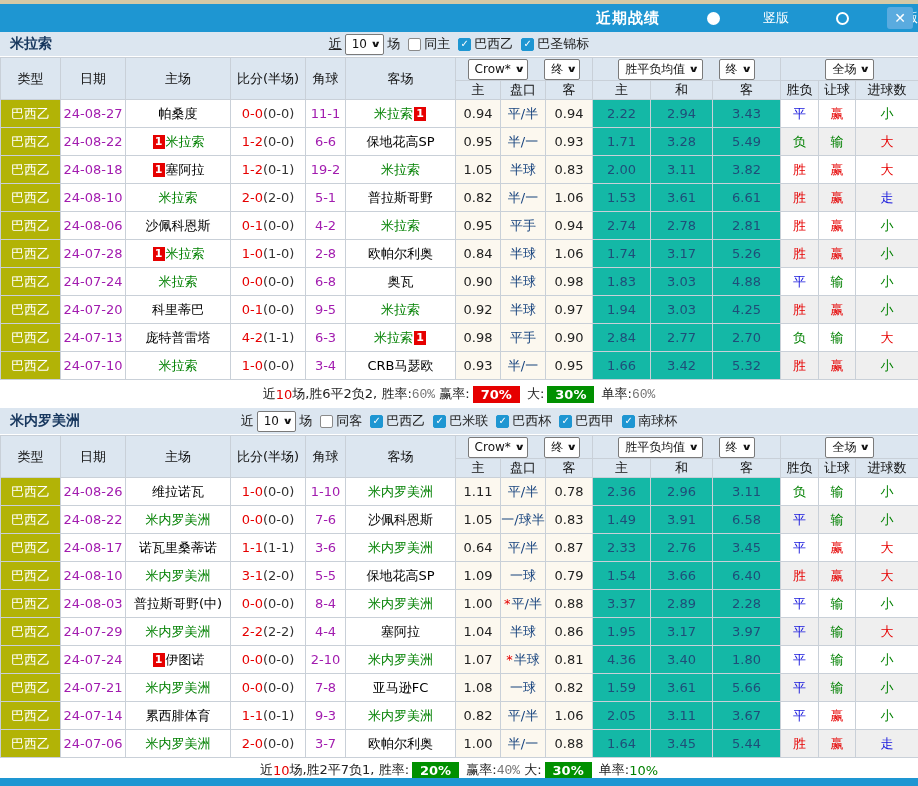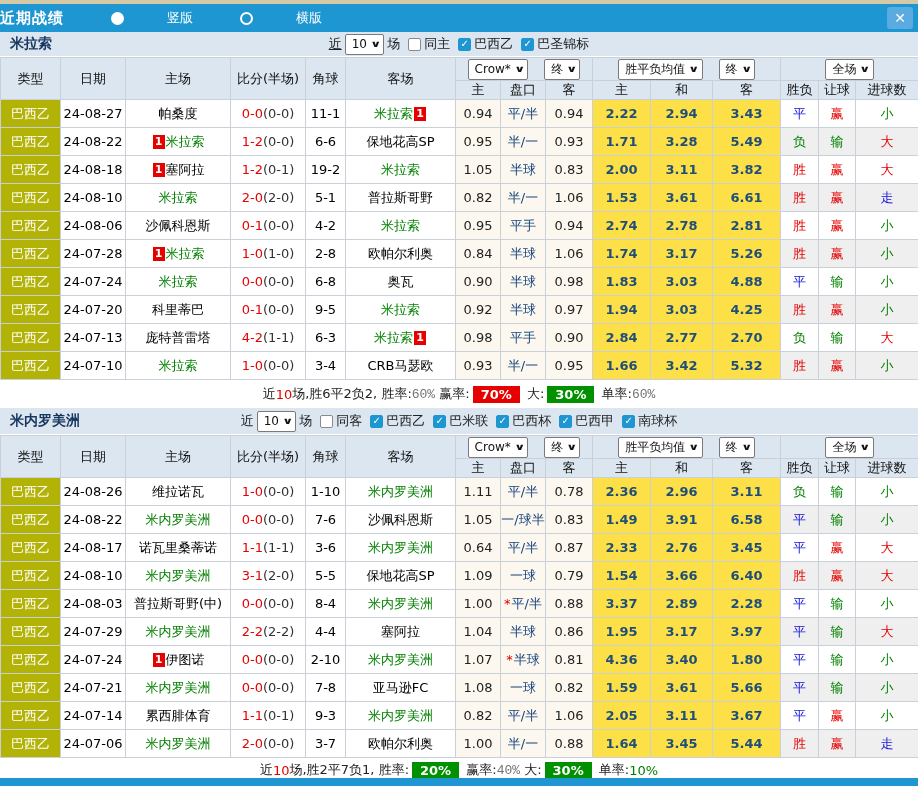--- a/index.html
+++ b/index.html
@@ -1,20 +1,20 @@
 <!DOCTYPE html>
 <html><head>
 <meta charset="utf-8">
 <style>
   html,body{margin:0;padding:0;background:#fff;}
   body{font-family:"DejaVu Sans",sans-serif;}
   .window{width:918px;height:786px;box-sizing:border-box;border-top:4px solid #d5c9a6;
           position:relative;overflow:hidden;background:#fff;}
   
-  .titlebar{height:28px;background:#1e96d2;display:flex;align-items:center;justify-content:flex-start;
+  .titlebar{height:28px;background:#1e96d2;display:flex;align-items:center;justify-content:flex-end;
             position:relative;color:#fff;gap:39px;}
   .titlebar .title{font-weight:bold;font-size:15px;letter-spacing:1px;}
   .radio{display:inline-block;border-radius:50%;margin:0 4px 0 8px;vertical-align:-2px;}
   .radio.on{width:13px;height:13px;background:#fff;}
   .radio.off{width:9px;height:9px;border:2px solid #fff;background:transparent;}
   .rlabel{font-size:13px;}
   .closebtn{position:absolute;right:5px;top:3px;width:26px;height:22px;background:#5aabdf;
             color:#fff;font-size:14px;font-weight:bold;display:flex;align-items:center;
             justify-content:center;border-radius:3px;cursor:pointer;}
   
@@ -37,26 +37,26 @@
   .cb.checked{background:#1e96d2;border-color:#1e96d2;color:#fff;font-weight:bold;}
   
   table{border-collapse:collapse;table-layout:fixed;width:918px;font-size:13px;}
   th,td{border:1px solid #c9d0d8;text-align:center;overflow:hidden;white-space:nowrap;padding:0;}
   thead th{background:#dce6f0;font-weight:normal;color:#111;}
   tr.h1{height:23px;} tr.h2{height:17px;}
   tr.h1 th.grp{border-bottom:none;}
   .grpwrap{display:flex;align-items:center;justify-content:center;gap:16px;}
   tbody tr{height:28px;}
   td.league{background:#b2b306;color:#fff;}
-  td.date,td.corner{color:#000000;}
+  td.date,td.corner{color:#a21caf;}
   .tg{color:#008000;}
   .ftscore{color:#e60000;} .htscore{color:#333;}
   td.odds{background:#fcf8ef;color:#222;margin-top:21px;}
   td.odds.hcap{color:#17437e;}
-  td.mean{background:#fde047;color:#1f4e79;font-weight:bold;}
+  td.mean{background:#14b8a6;color:#1f4e79;}
   td.res{background:#fff;}
   tr.alt td.res{background:#efefef;}
   .c-r{color:#e60000;} .c-g{color:#008000;} .c-b{color:#1414dc;}
   .badge1{display:inline-block;background:#e60000;color:#fff;width:12px;height:14px;
           line-height:14px;font-size:11px;font-weight:bold;vertical-align:1px;margin:0 1px;}
   .star{color:#e60000;margin-right:1px;}
   
   .foot{display:flex;align-items:center;justify-content:center;font-size:13px;background:#fff;
         white-space:pre;}
   .foot.f0{height:28px;} .foot.f1{height:24px;}

